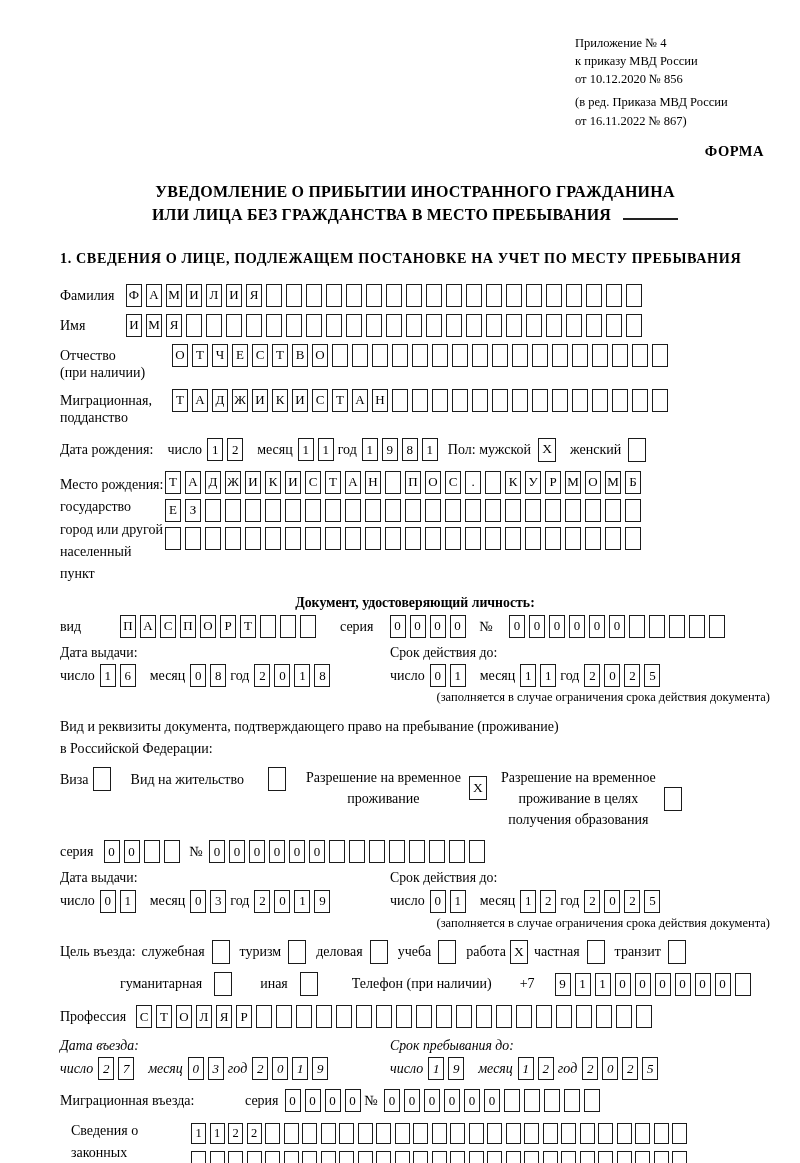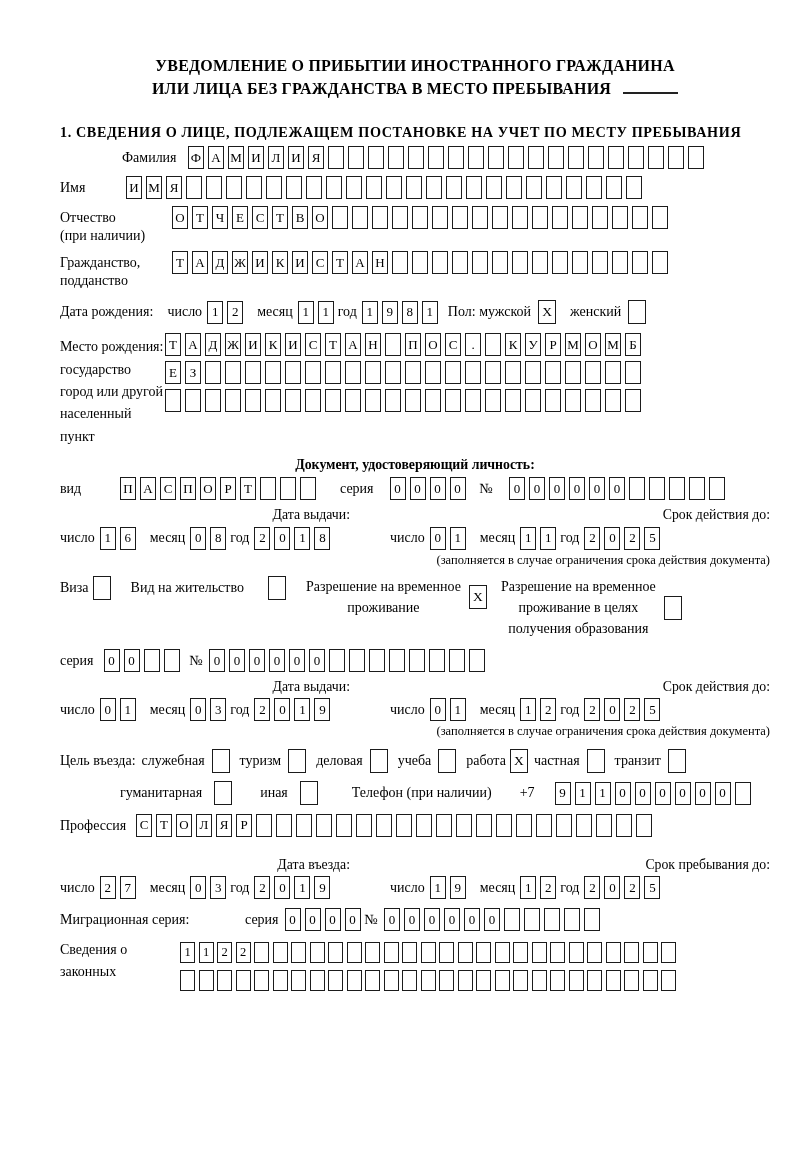--- a/index.html
+++ b/index.html
@@ -42,55 +42,63 @@
   .dgroup { display:inline-flex; align-items:center; }
   .dgroup .dlabel { margin-right:5px; }
   .gap6 { margin-left:6px; } .gap10 { margin-left:10px; } .gap14 { margin-left:14px; } .gap20 { margin-left:20px; }
 
   .center-bold { text-align:center; font-weight:bold; font-size:13.8px; margin-top:8px; }
 
   .date-section { margin-top:6px; }
   .ds-grid { display:flex; }
   .ds-left { width:330px; }
   .ds-right { flex:1; }
-  .ds-heading { text-align:right; font-size:13.8px; }
+  .ds-heading { text-align:left; font-size:13.8px; }
   .ds-left .ds-heading { padding-right:40px; }
   .ds-row { display:flex; align-items:center; margin-top:3px; }
   .ds-note { text-align:right; font-size:12.5px; margin-top:3px; }
 
   .para { margin-top:10px; line-height:1.55; }
 
   .cb-row { display:flex; align-items:flex-start; margin-top:8px; }
   .cb-group { display:flex; align-items:center; }
   .cb-group .checkbox { margin-left:8px; }
   .cb-text { text-align:center; line-height:1.5; }
   .cb-inline { display:inline-flex; align-items:center; }
   .cb-inline .checkbox { margin-left:7px; }
 
   .purpose-row { display:flex; align-items:center; margin-top:9px; }
   .purpose-row2 { display:flex; align-items:center; margin-top:8px; padding-left:60px;gap:14px; }
 
   .legal { display:flex; align-items:flex-start; margin-top:8px; }
-  .legal-labels { width:120px; line-height:1.55; flex:0 0 auto; }
+  .legal-labels { width:120px; line-height:1.55; flex:0 0 auto;margin-left:11px; }
 </style>
 </head>
 <body>
 
 <div class="page">
 
-
+  <div class="annex">
+    <div>Приложение № 4</div>
+    <div>к приказу МВД России</div>
+    <div>от 10.12.2020 № 856</div>
+    <div class="gap-top">(в ред. Приказа МВД России</div>
+    <div>от 16.11.2022 № 867)</div>
+  </div>
+
+  <div class="form-label">ФОРМА</div>
 
   <div class="title">
     <div>УВЕДОМЛЕНИЕ О ПРИБЫТИИ ИНОСТРАННОГО ГРАЖДАНИНА</div>
     <div><span>ИЛИ ЛИЦА БЕЗ ГРАЖДАНСТВА В МЕСТО ПРЕБЫВАНИЯ</span><span class="blank-underline"></span></div>
   </div>
 
   <div class="section-heading">1. СВЕДЕНИЯ О ЛИЦЕ, ПОДЛЕЖАЩЕМ ПОСТАНОВКЕ НА УЧЕТ ПО МЕСТУ ПРЕБЫВАНИЯ</div>
 
-  <div class="frow" style="margin-top:4px;justify-content:center;">
+  <div class="frow" style="margin-top:16px;">
     <div class="flabel w66">Фамилия</div>
     <div class="cells">
         <span class="cell">Ф</span>
         <span class="cell">А</span>
         <span class="cell">М</span>
         <span class="cell">И</span>
         <span class="cell">Л</span>
         <span class="cell">И</span>
         <span class="cell">Я</span>
         <span class="cell"></span>
@@ -176,21 +184,21 @@
         <span class="cell"></span>
         <span class="cell"></span>
         <span class="cell"></span>
         <span class="cell"></span>
         <span class="cell"></span>
       </div>
   </div>
 
   <div class="frow">
     <div class="flabel w112">
-      <div>Гражданство,</div>
+      <div>Миграционная,</div>
       <div>подданство</div>
     </div>
     <div class="cells">
         <span class="cell">Т</span>
         <span class="cell">А</span>
         <span class="cell">Д</span>
         <span class="cell">Ж</span>
         <span class="cell">И</span>
         <span class="cell">К</span>
         <span class="cell">И</span>
@@ -433,20 +441,24 @@
                 <span class="cell">2</span>
                 <span class="cell">5</span>
               </span>
             </span>
         </div>
       </div>
     </div>
     <div class="ds-note">(заполняется в случае ограничения срока действия документа)</div>
   </div>
 
+  <div class="para">
+    <div>Вид и реквизиты документа, подтверждающего право на пребывание (проживание)</div>
+    <div>в Российской Федерации:</div>
+  </div>
 
   <div class="cb-row">
     <span class="cb-inline">
         <span>Виза</span>
         <span class="checkbox" style="margin-left:4px;"></span>
       </span>
     <span class="cb-inline gap20">
         <span>Вид на жительство</span>
         <span class="checkbox" style="margin-left:24px;"></span>
       </span>
@@ -638,21 +650,21 @@
         <span class="cell"></span>
         <span class="cell"></span>
         <span class="cell"></span>
         <span class="cell"></span>
         <span class="cell"></span>
         <span class="cell"></span>
         <span class="cell"></span>
       </div>
   </div>
 
-  <div class="date-section" style="margin-top:19px;">
+  <div class="date-section" style="margin-top:9px;font-style:italic;">
     <div class="ds-grid">
       <div class="ds-left">
         <div class="ds-heading">Дата въезда:</div>
         <div class="ds-row">
           <span class="dgroup">
               <span class="dlabel">число</span>
               <span class="cells">
                 <span class="cell">2</span>
                 <span class="cell">7</span>
               </span>
@@ -700,21 +712,21 @@
                 <span class="cell">2</span>
                 <span class="cell">5</span>
               </span>
             </span>
         </div>
       </div>
     </div>
   </div>
 
   <div class="inline-row" style="margin-top:9px;">
-    <span style="width:185px;">Миграционная серия:</span>
+    <span style="width:185px;">Миграционная въезда:</span>
     <span>серия</span>
     <span class="cells gap6">
         <span class="cell">0</span>
         <span class="cell">0</span>
         <span class="cell">0</span>
         <span class="cell">0</span>
       </span>
     <span>№</span>
     <span class="cells gap6">
         <span class="cell">0</span>

